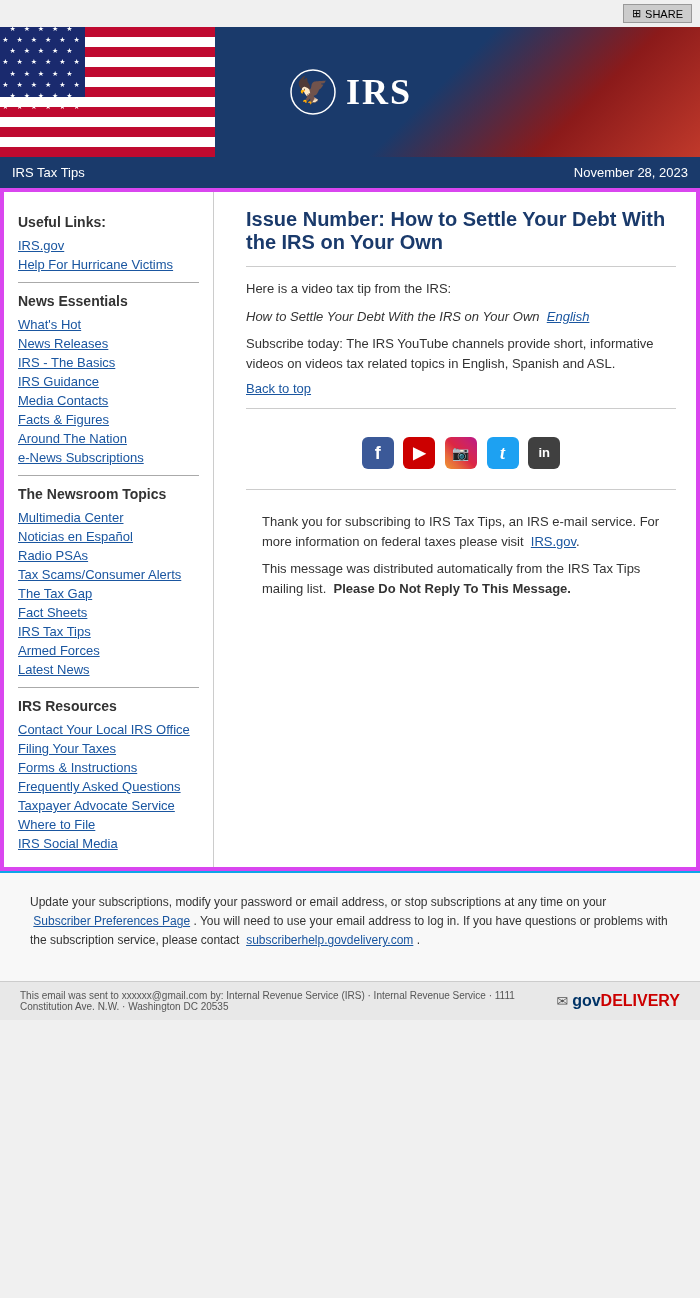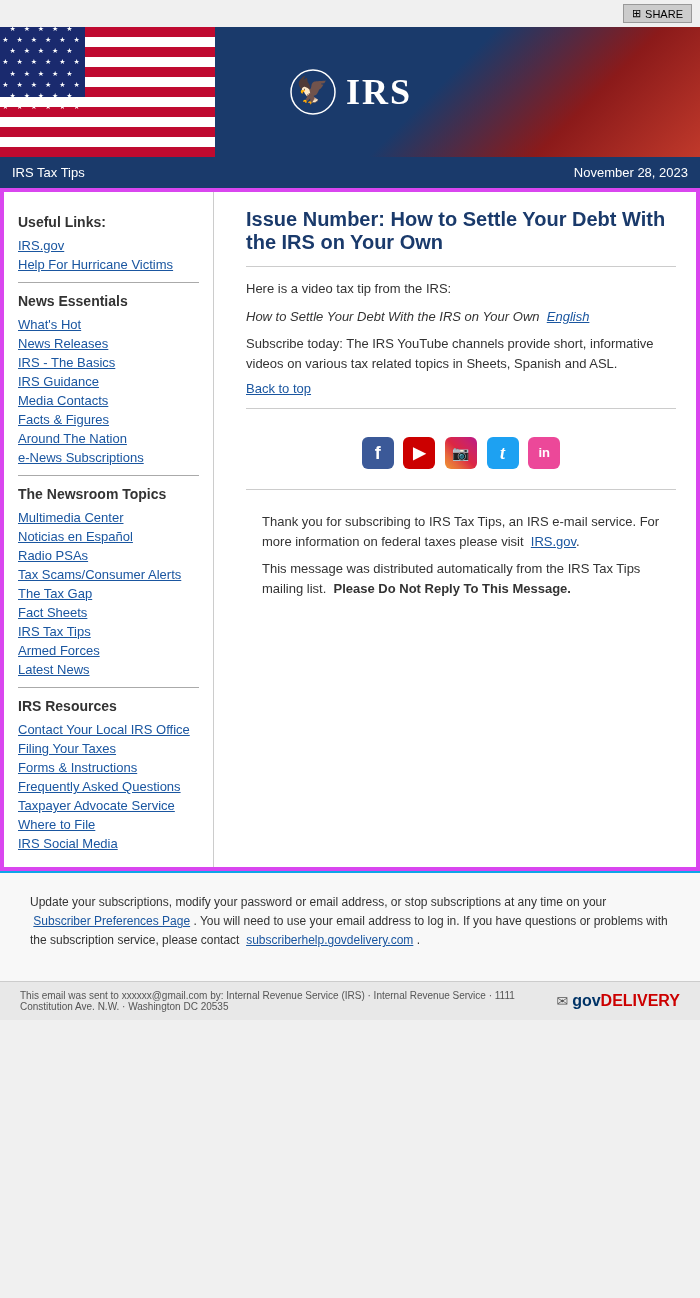--- a/index.html
+++ b/index.html
@@ -37,21 +37,21 @@
     .content-list li { margin-bottom: 4px; }
     .back-top-link { color: #1a56a0; text-decoration: underline; cursor: pointer; font-size: 13px; }
 
     
     .social-bar { text-align: center; padding: 16px 0 8px 0; }
     .social-icon { display: inline-block; width: 32px; height: 32px; border-radius: 6px; margin: 0 3px; line-height: 32px; font-size: 18px; font-weight: bold; color: white; text-align: center; vertical-align: middle; }
     .fb-icon { background: #3b5998; }
     .yt-icon { background: #cc0000; font-size: 16px; }
     .ig-icon { background: linear-gradient(45deg, #f09433, #e6683c, #dc2743, #cc2366, #bc1888); }
     .tw-icon { background: #1da1f2; }
-    .li-icon { background: #ec4899; }
+    .li-icon { background: #404040; }
 
     
     .footer-note { padding: 10px 16px; font-size: 13px; color: #333; line-height: 1.5; }
     .footer-note-bold { font-weight: bold; }
 
     
     .bottom-section { background: #f8f8f8; border-top: 2px solid #0ea5e9; padding: 20px 30px; font-size: 12px; color: #333; line-height: 1.6; }
     .bottom-section a { color: #1a56a0; text-decoration: underline; }
     .bottom-section p { margin-bottom: 10px; }
 
@@ -178,21 +178,21 @@
 
     <hr class="content-divider">
 
     <p class="content-text">Here is a video tax tip from the IRS:</p>
 
     <p class="content-text content-italic">
       <span>How to Settle Your Debt With the IRS on Your Own</span>
       &nbsp;<a class="content-link">English</a>
     </p>
 
-    <p class="content-text">Subscribe today: The IRS YouTube channels provide short, informative videos on various tax related topics in Sheets, Spanish and ASL.</p>
+    <p class="content-text">Subscribe today: The IRS YouTube channels provide short, informative videos on videos tax related topics in English, Spanish and ASL.</p>
 
 
     <a class="back-top-link">Back to top</a>
 
     <hr class="content-divider">
 
     
     <div class="social-bar">
       <span class="social-icon fb-icon" title="Facebook">f</span>
       <span class="social-icon yt-icon" title="YouTube">▶</span>

